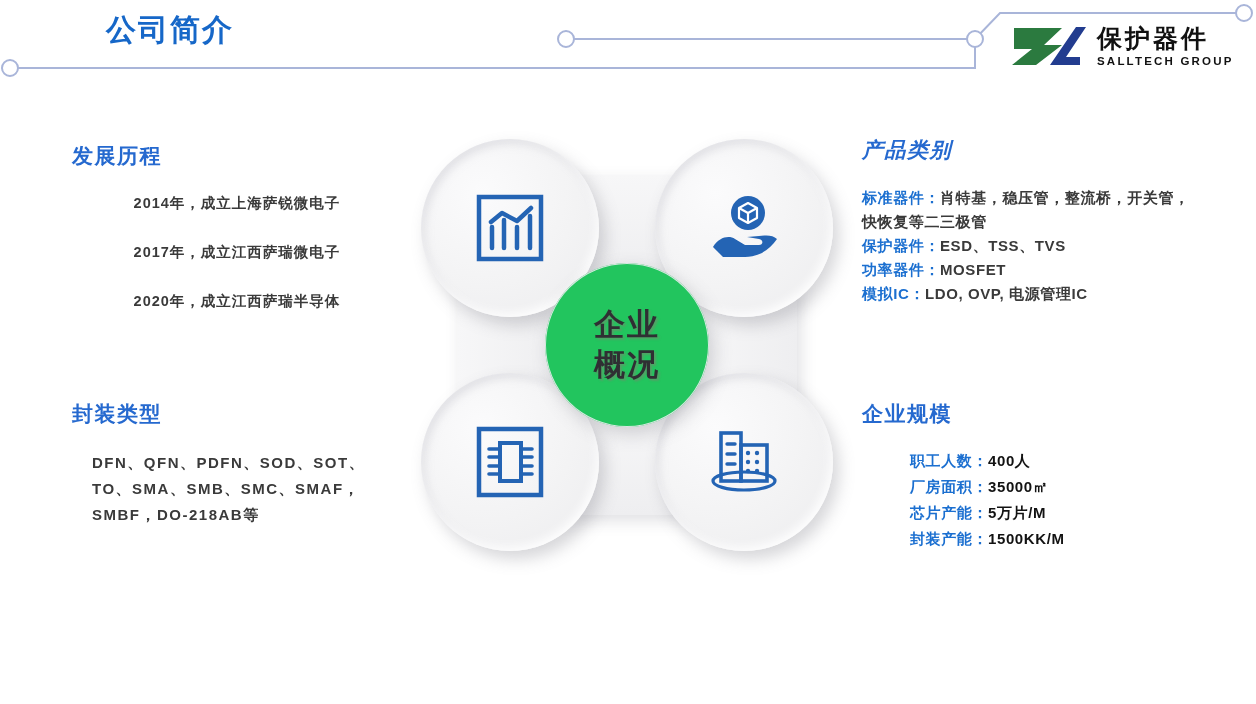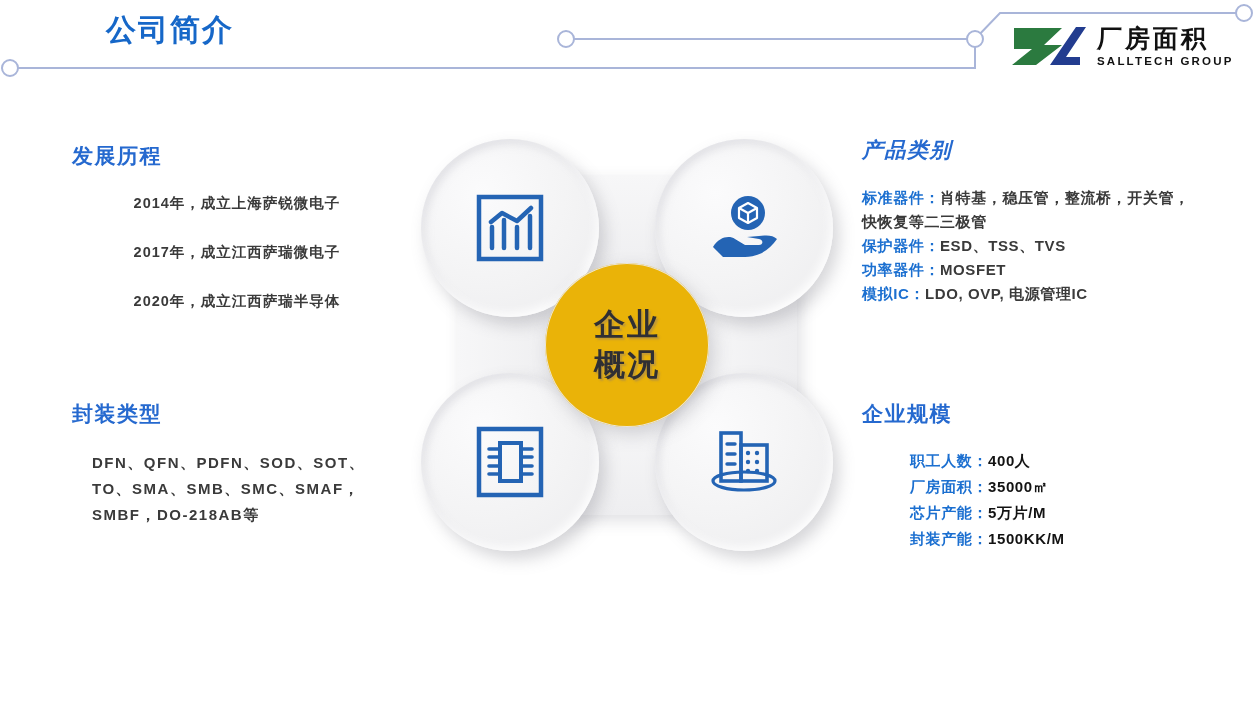--- a/index.html
+++ b/index.html
@@ -78,21 +78,21 @@
   }
   .bridge-h { left:90px; width:248px; height:104px; }
   .bridge-h.top { top:44px; }
   .bridge-h.bottom { top:280px; }
   .bridge-v { top:90px; height:248px; width:104px;
               background:linear-gradient(90deg,#f7f7f8 0%,#eeeef0 100%); }
   .bridge-v.left { left:44px; }
   .bridge-v.right { left:280px; }
   .hub {
     position:absolute; left:132px; top:132px; width:164px; height:164px;
-    border-radius:50%; background:#eab308;
+    border-radius:50%; background:#22c55e;
     box-shadow: 5px 7px 18px rgba(120,120,130,.30),
                 0 0 0 1px rgba(235,235,238,.9) inset;
     display:flex; flex-direction:column; align-items:center; justify-content:center;
   }
   .hub-line {
     font-size:31px; font-weight:bold; color:#2f2f33; letter-spacing:2px;
     line-height:40px; text-shadow:2px 2px 2px rgba(140,120,110,.45);
   }
   .icon-slot { position:absolute; width:178px; height:178px;
                display:flex; align-items:center; justify-content:center; }
@@ -120,21 +120,21 @@
   </svg>
 
   <div class="slide-title">公司简介</div>
 
   <div class="logo-wrap">
     <svg class="logo-mark" viewBox="0 0 78 45">
       <path d="M4 4 H52 L34 21 H52 L26 41 H2 L22 25 H4 Z" fill="#2b7a3f"></path>
       <path d="M66 3 L40 41 H70 L70 33 L56 33 L76 3 Z" fill="#223c8f"></path>
     </svg>
     <div class="logo-text">
-      <div class="logo-cn">厂房面积</div>
+      <div class="logo-cn">保护器件</div>
       <div class="logo-en">SALLTECH GROUP</div>
     </div>
   </div>
 
   <div class="sec" id="sec-history">
     <div class="sec-title">发展历程</div>
     <div class="timeline-item">2014年，成立上海萨锐微电子</div>
     <div class="timeline-item">2017年，成立江西萨瑞微电子</div>
     <div class="timeline-item">2020年，成立江西萨瑞半导体</div>
   </div>

